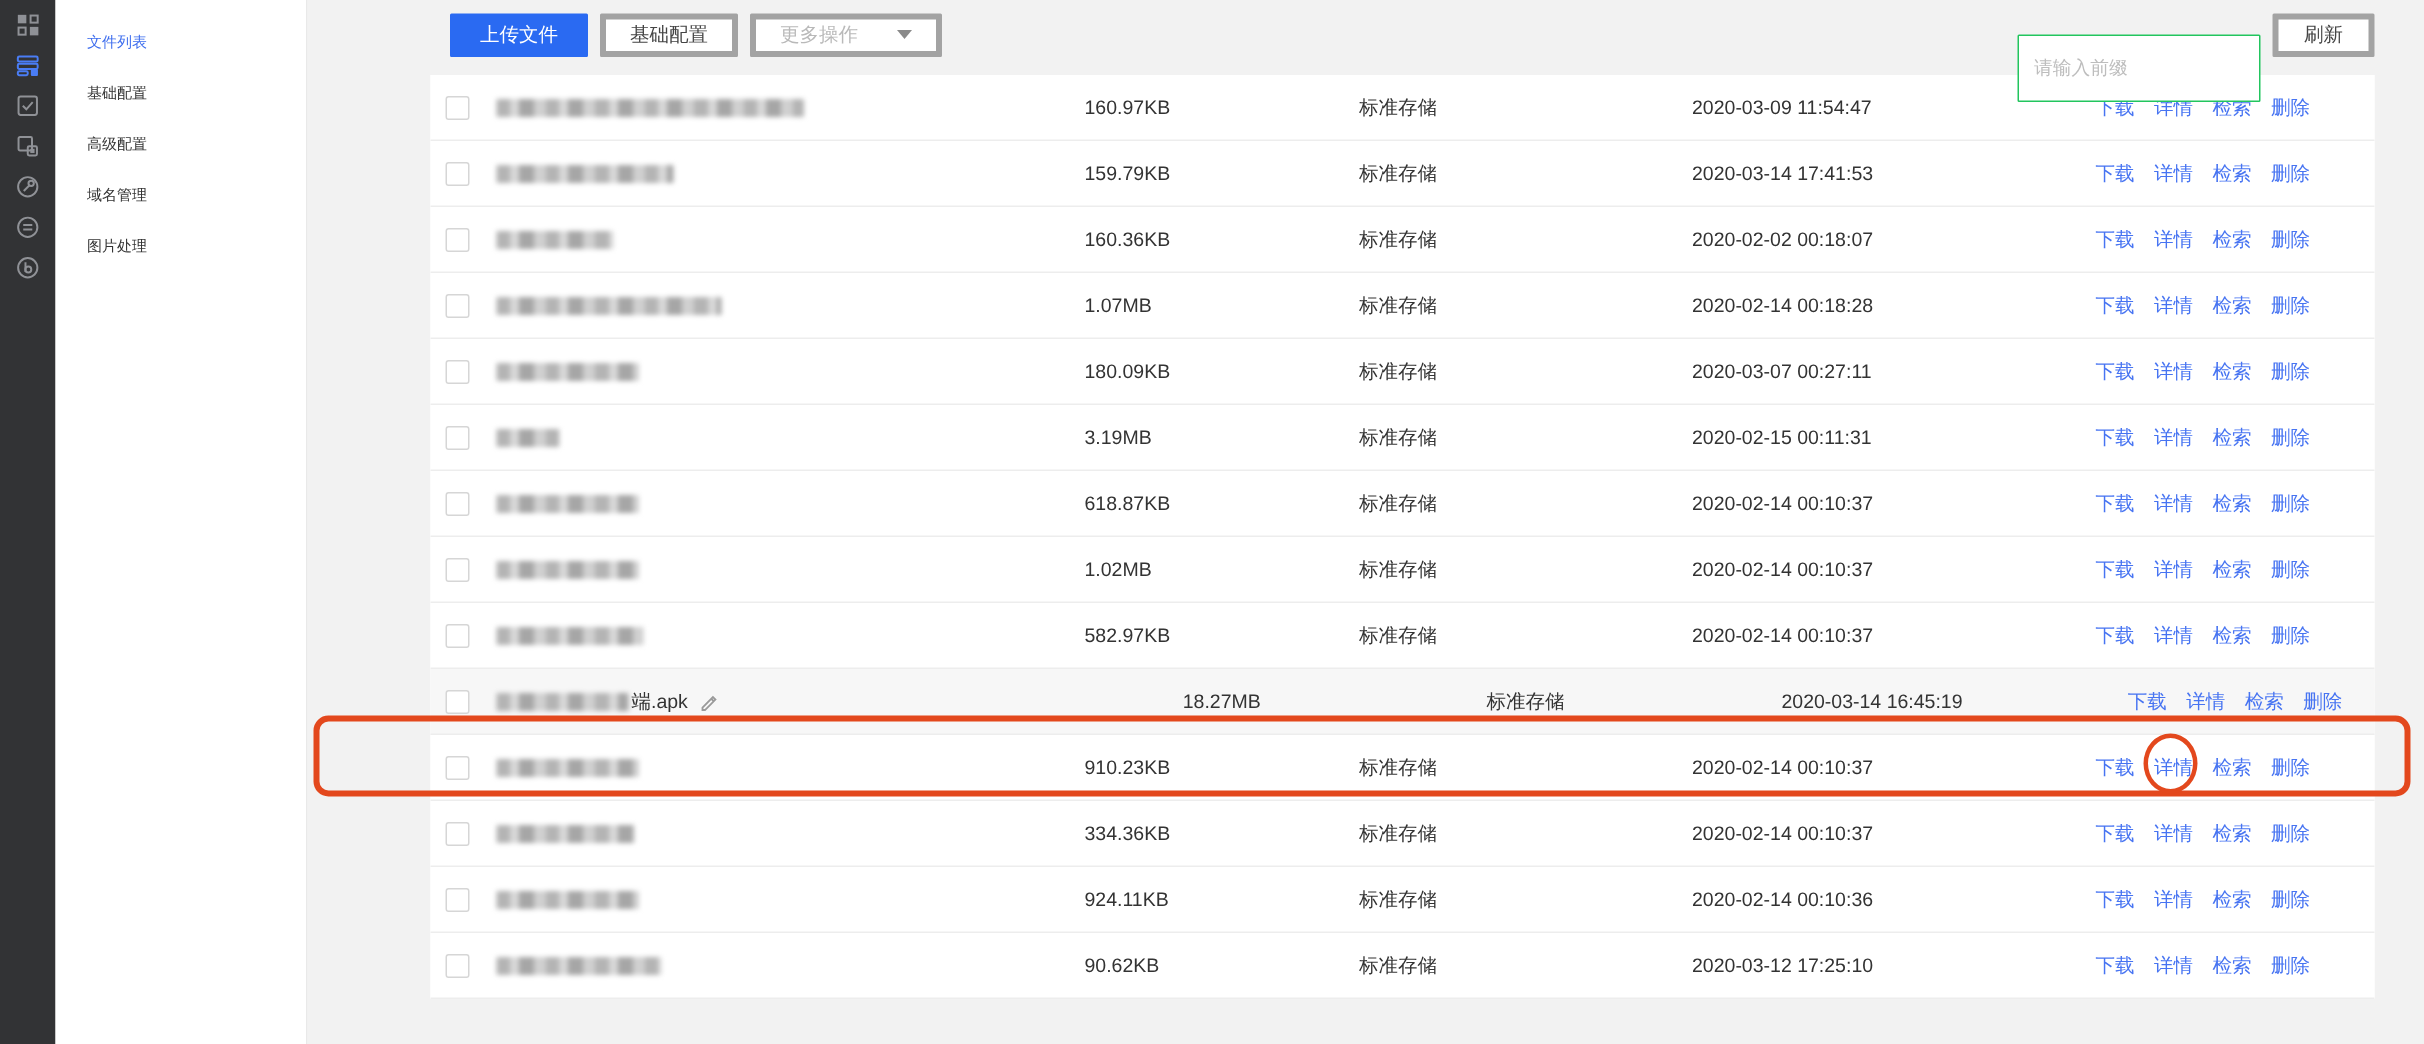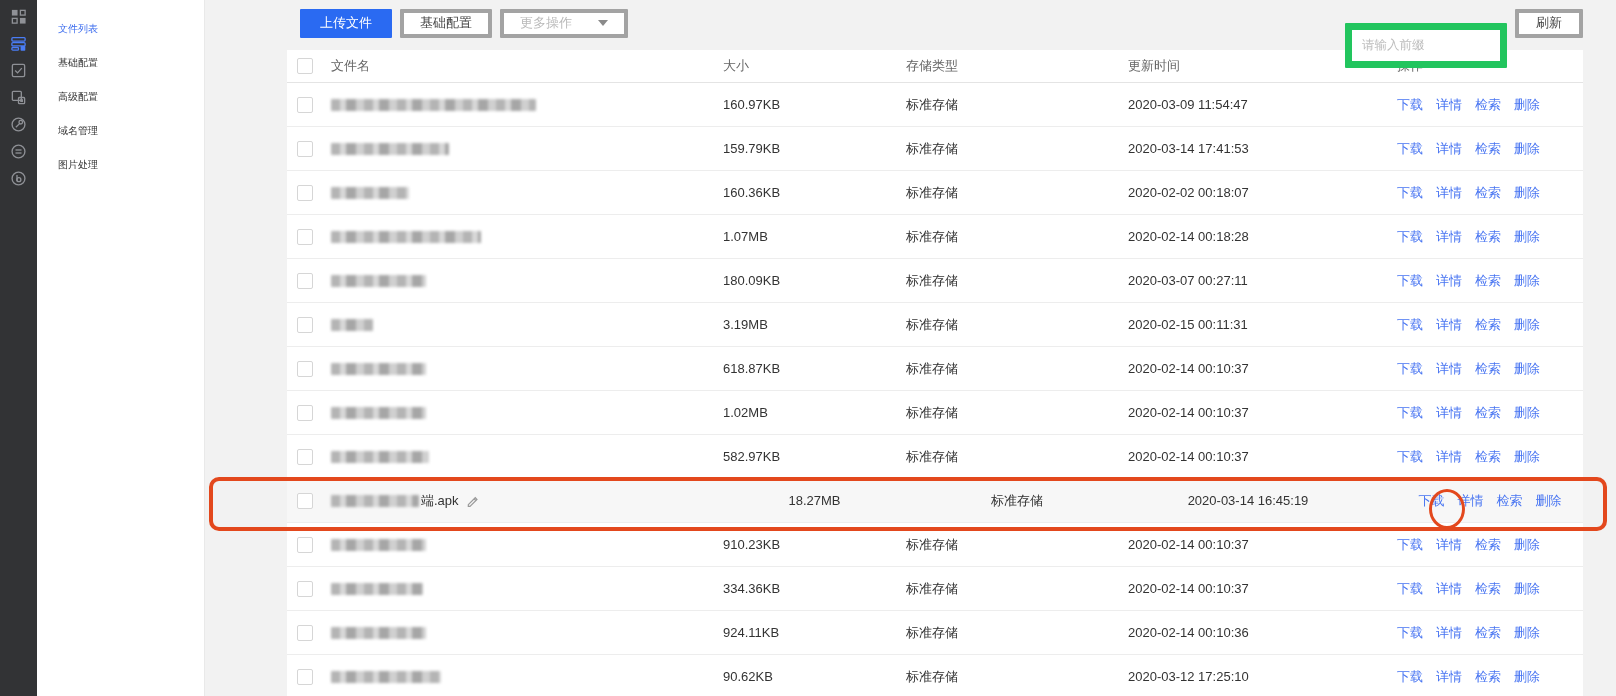--- a/index.html
+++ b/index.html
@@ -28,21 +28,21 @@
   .toolbar { display:flex; align-items:center; margin:8px 33px 0 95px; height:30px; }
   .btn { height:29px; background:#fff; border:4px solid #a3a3a3; color:#444; font-size:13px;
          padding:0 16px; cursor:pointer; font-family:inherit; border-radius:1px; }
   .btn-primary { background:#2a6af2; border-color:#2a6af2; color:#fff; }
   .btn + .btn { margin-left:8px; }
   .btn-dropdown { color:#b9b9b9; display:inline-flex; align-items:center; gap:26px; margin-left:8px; }
   .caret { width:0; height:0; border-left:5px solid transparent; border-right:5px solid transparent;
            border-top:6px solid #8a8a8a; display:inline-block; }
   .toolbar-right { margin-left:auto; display:flex; align-items:center; }
   .search { position:relative; }
-  .search input { width:162px; height:45px; border:7px solid #22c55e; border-radius:1px;
+  .search input { width:162px; height:45px; border:1px solid #22c55e; border-radius:1px;
                   padding:0 30px 0 10px; font-size:12.5px; color:#333; font-family:inherit; outline:none;margin-top:44px; }
   .search input::placeholder { color:#bdbdbd; }
   .search svg { position:absolute; right:8px; top:6px; width:16px; height:16px; stroke:#8a8a8a;
                 fill:none; stroke-width:1.5; cursor:pointer; }
   .btn-refresh { margin-left:8px; padding:0 17px; }
 
   
   .card { background:#fff; margin:12px 33px 0 82px; width:1296px; }
   .thead { display:flex; align-items:center; height:33px; border-bottom:1px solid #e4e4e4;
            color:#666; font-size:13px; }
@@ -153,30 +153,20 @@
           <svg viewBox="0 0 18 18">
               <circle cx="7.5" cy="7.5" r="5"></circle>
               <line x1="11.2" y1="11.2" x2="15.5" y2="15.5"></line>
             </svg>
         </div>
         <button class="btn btn-refresh">刷新</button>
       </div>
     </div>
 
     <div class="card">
-      <div class="thead">
-        <div class="col-check">
-            <span class="checkbox"></span>
-          </div>
-        <div class="col-name">文件名</div>
-        <div class="col-size">大小</div>
-        <div class="col-storage">存储类型</div>
-        <div class="col-time">更新时间</div>
-        <div class="col-ops">操作</div>
-      </div>
       <div id="tbody">
           <div class="trow">
     <div class="col-check">
               <span class="checkbox"></span>
             </div>
     <div class="col-name">
       <span class="redact" style="width: 205px;"></span>
 
     </div>
     <div class="col-size">160.97KB</div>

